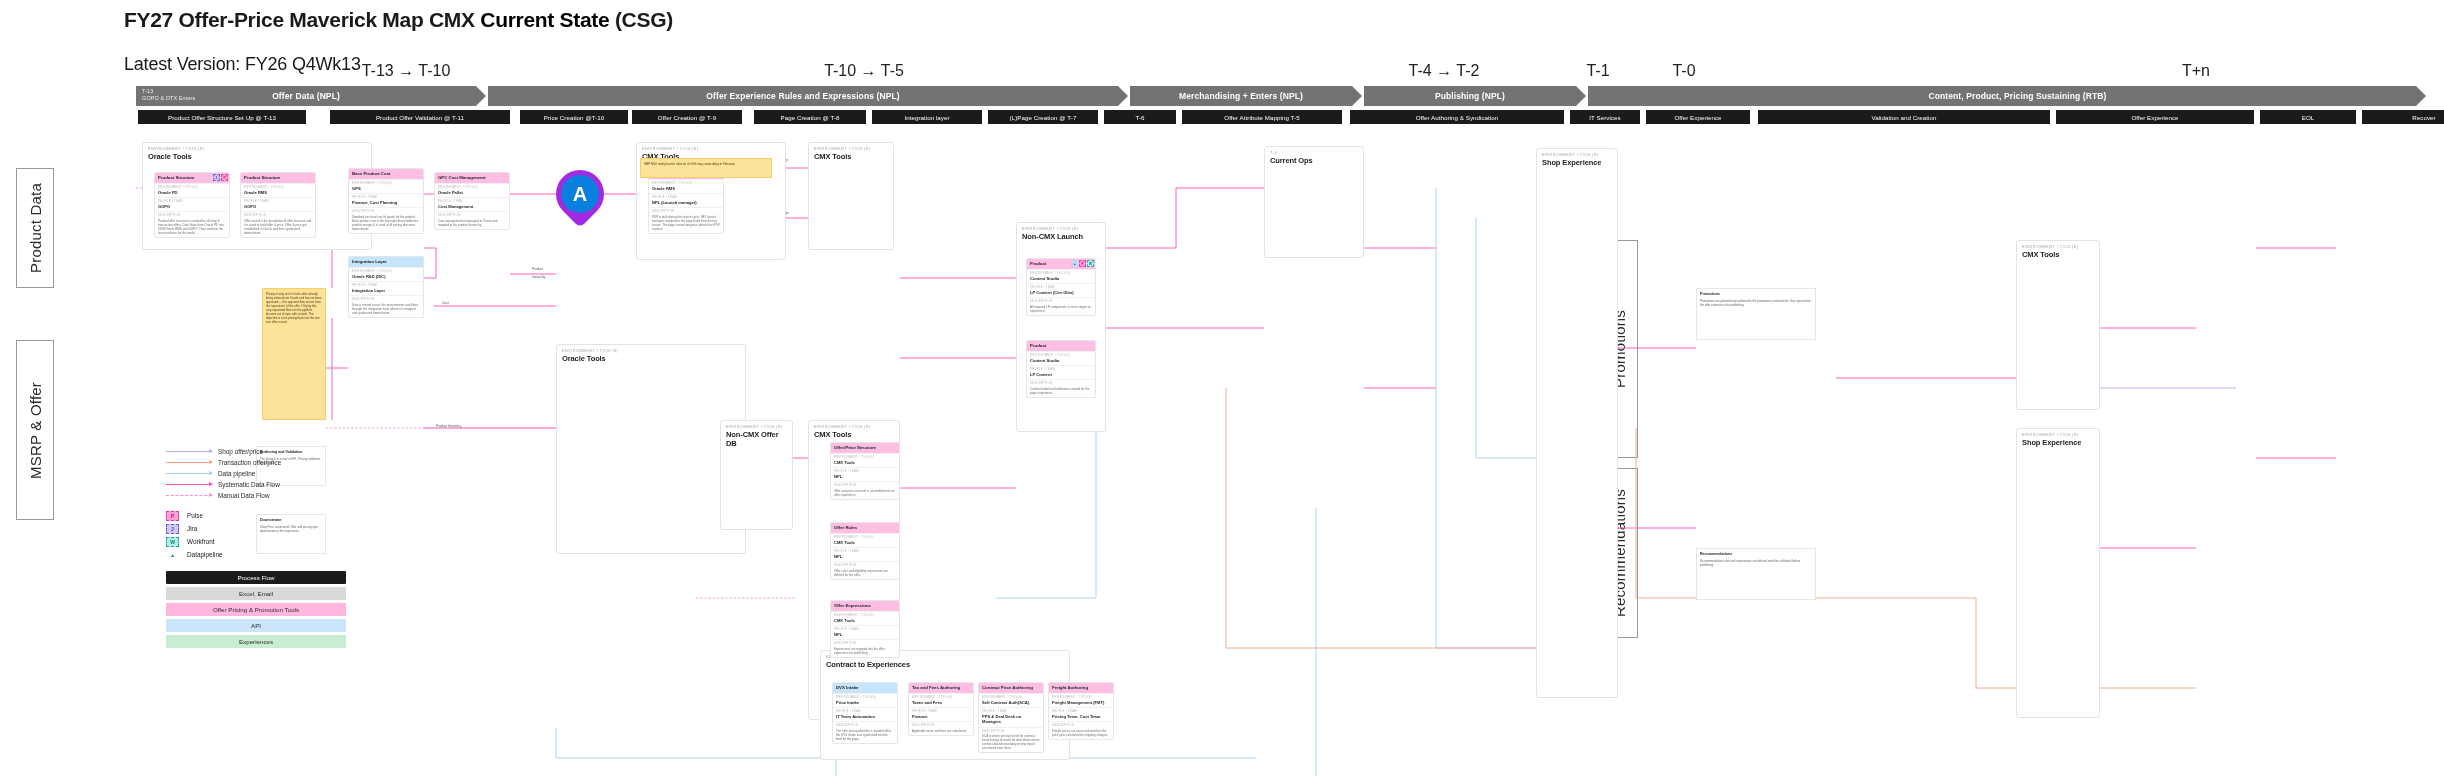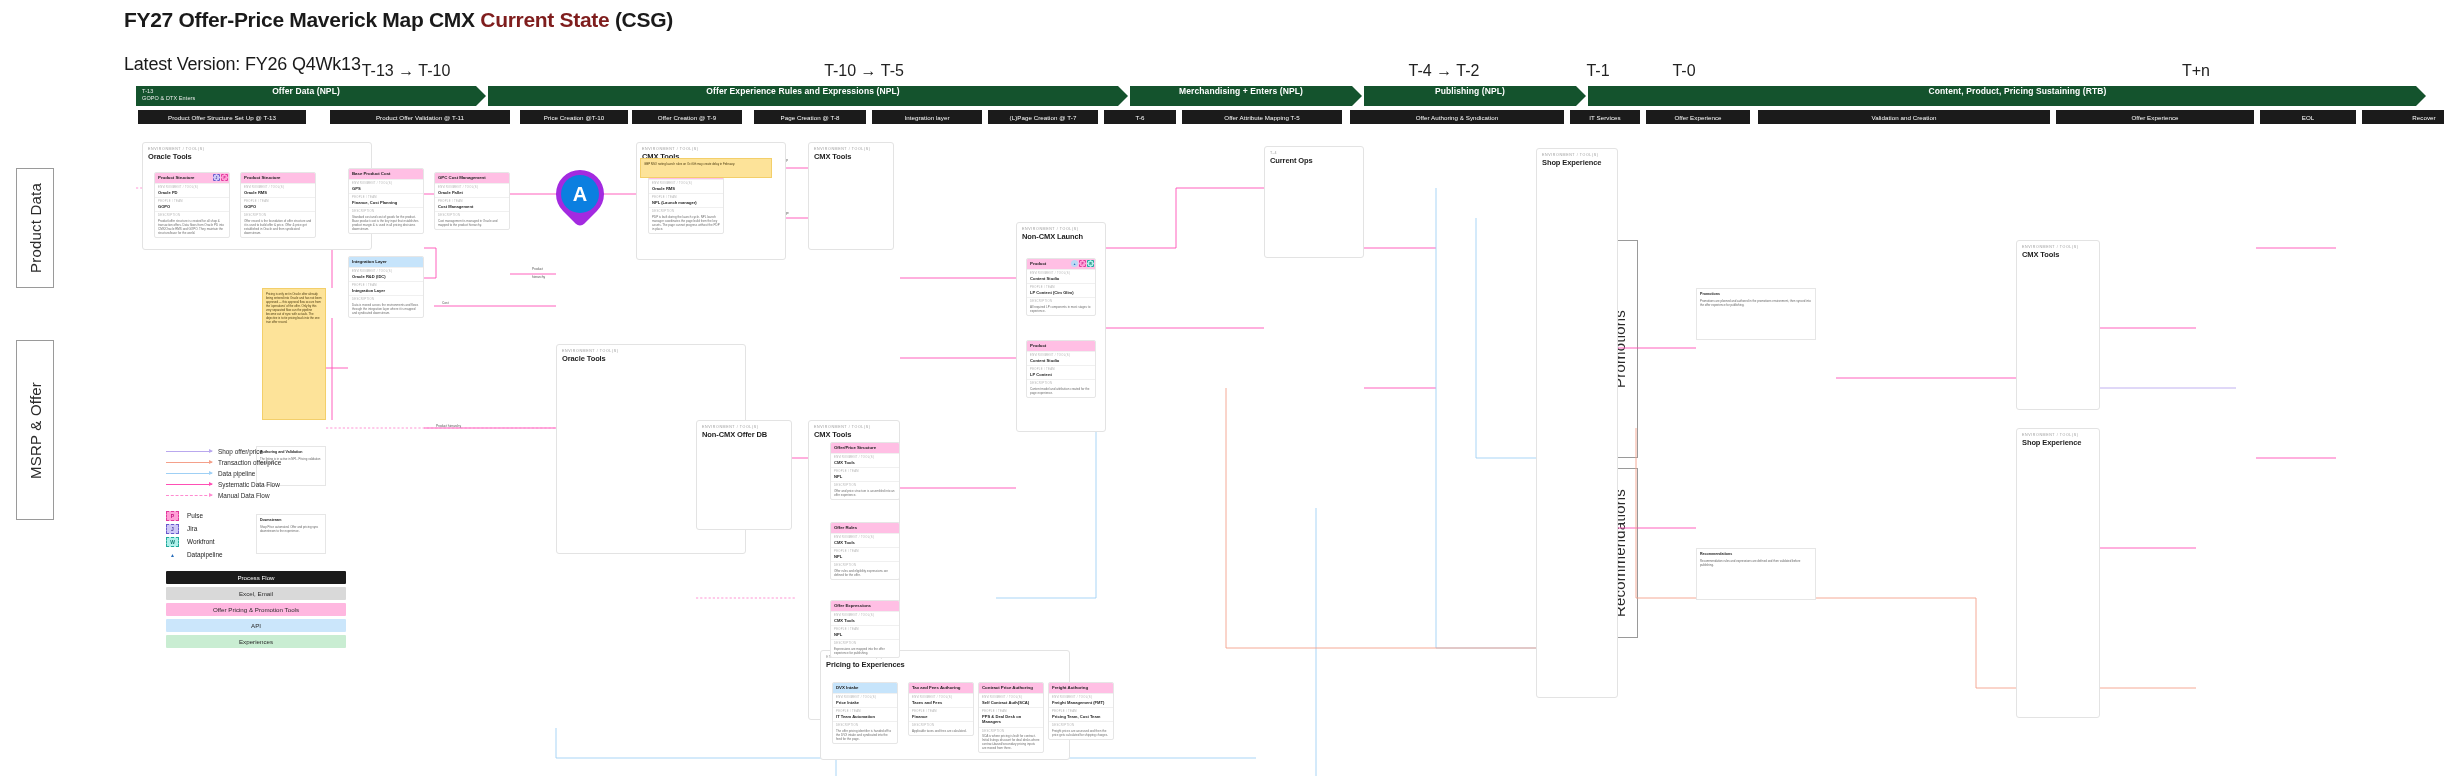--- a/index.html
+++ b/index.html
@@ -9,36 +9,36 @@
     width:2444px; height:776px;
     font-family:"Liberation Sans", sans-serif;
     color:#1a1a1a;
     position:relative;
     overflow:hidden;
   }
 
   
   #title-block { position:absolute; left:124px; top:8px; }
   #doc-title { font-size:21px; font-weight:bold; letter-spacing:-0.3px; white-space:nowrap; }
-  #doc-title .accent { color:#7f1d1d; }
+  #doc-title .accent { color:#000000; }
   #doc-subtitle { font-size:18px; font-weight:400; margin-top:22px; letter-spacing:-0.2px; }
 
   
   .phase-tick {
     position:absolute; top:62px;
     font-size:16px; color:#222; white-space:nowrap;
     transform:translateX(-50%);
   }
 
   
   #chevron-band { position:absolute; left:136px; top:86px; height:20px; }
   .chevron {
     position:absolute; top:0; height:20px;
-    background:#14532d;
-    display:flex; align-items:flex-start; justify-content:center;
+    background:#737373;
+    display:flex; align-items:center; justify-content:center;
     color:#fff; font-size:8.5px; font-weight:bold; letter-spacing:0.1px;
     clip-path: polygon(0 0, calc(100% - 10px) 0, 100% 50%, calc(100% - 10px) 100%, 0 100%);
     padding-right:10px;
     overflow:hidden;
   }
   .chevron.first { clip-path: polygon(0 0, calc(100% - 10px) 0, 100% 50%, calc(100% - 10px) 100%, 0 100%); }
   .chevron .sub {
     position:absolute; left:6px; top:2px; font-size:5.5px; font-weight:normal;
     line-height:1.35; text-align:left; color:#ededed;
   }
@@ -311,35 +311,35 @@
         <div class="cluster-title">Non-CMX Launch</div>
       </div>
       <div class="cluster" style="left: 420px; top: 216px; width: 190px; height: 210px;">
         <div class="cluster-kicker">ENVIRONMENT / TOOL(S)</div>
         <div class="cluster-title">Oracle Tools</div>
       </div>
       <div class="cluster" style="left: 672px; top: 292px; width: 92px; height: 300px;">
         <div class="cluster-kicker">ENVIRONMENT / TOOL(S)</div>
         <div class="cluster-title">CMX Tools</div>
       </div>
-      <div class="cluster" style="left: 560px; top: 292px; width: 96px; height: 110px;">
+      <div class="cluster" style="left: 584px; top: 292px; width: 73px; height: 110px;">
         <div class="cluster-kicker">ENVIRONMENT / TOOL(S)</div>
         <div class="cluster-title">Non-CMX Offer DB</div>
       </div>
       <div class="cluster" style="left: 1128px; top: 18px; width: 100px; height: 112px;">
         <div class="cluster-kicker">T-4</div>
         <div class="cluster-title">Current Ops</div>
       </div>
       <div class="cluster" style="left: 1400px; top: 20px; width: 82px; height: 550px;">
         <div class="cluster-kicker">ENVIRONMENT / TOOL(S)</div>
         <div class="cluster-title">Shop Experience</div>
       </div>
       <div class="cluster" style="left: 684px; top: 522px; width: 250px; height: 110px;">
         <div class="cluster-kicker">ENVIRONMENT / TOOL(S)</div>
-        <div class="cluster-title">Pricing to Experiences</div>
+        <div class="cluster-title">Contract to Experiences</div>
       </div>
       <div class="cluster" style="left: 1880px; top: 112px; width: 84px; height: 170px;">
         <div class="cluster-kicker">ENVIRONMENT / TOOL(S)</div>
         <div class="cluster-title">CMX Tools</div>
       </div>
       <div class="cluster" style="left: 1880px; top: 300px; width: 84px; height: 290px;">
         <div class="cluster-kicker">ENVIRONMENT / TOOL(S)</div>
         <div class="cluster-title">Shop Experience</div>
       </div>
     </div>

